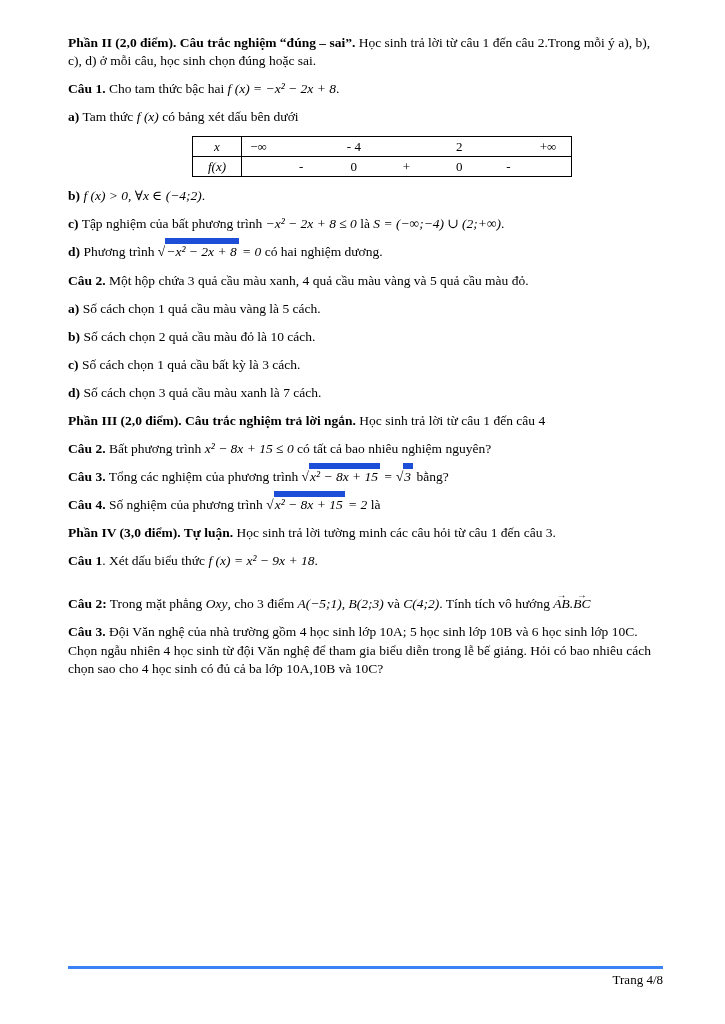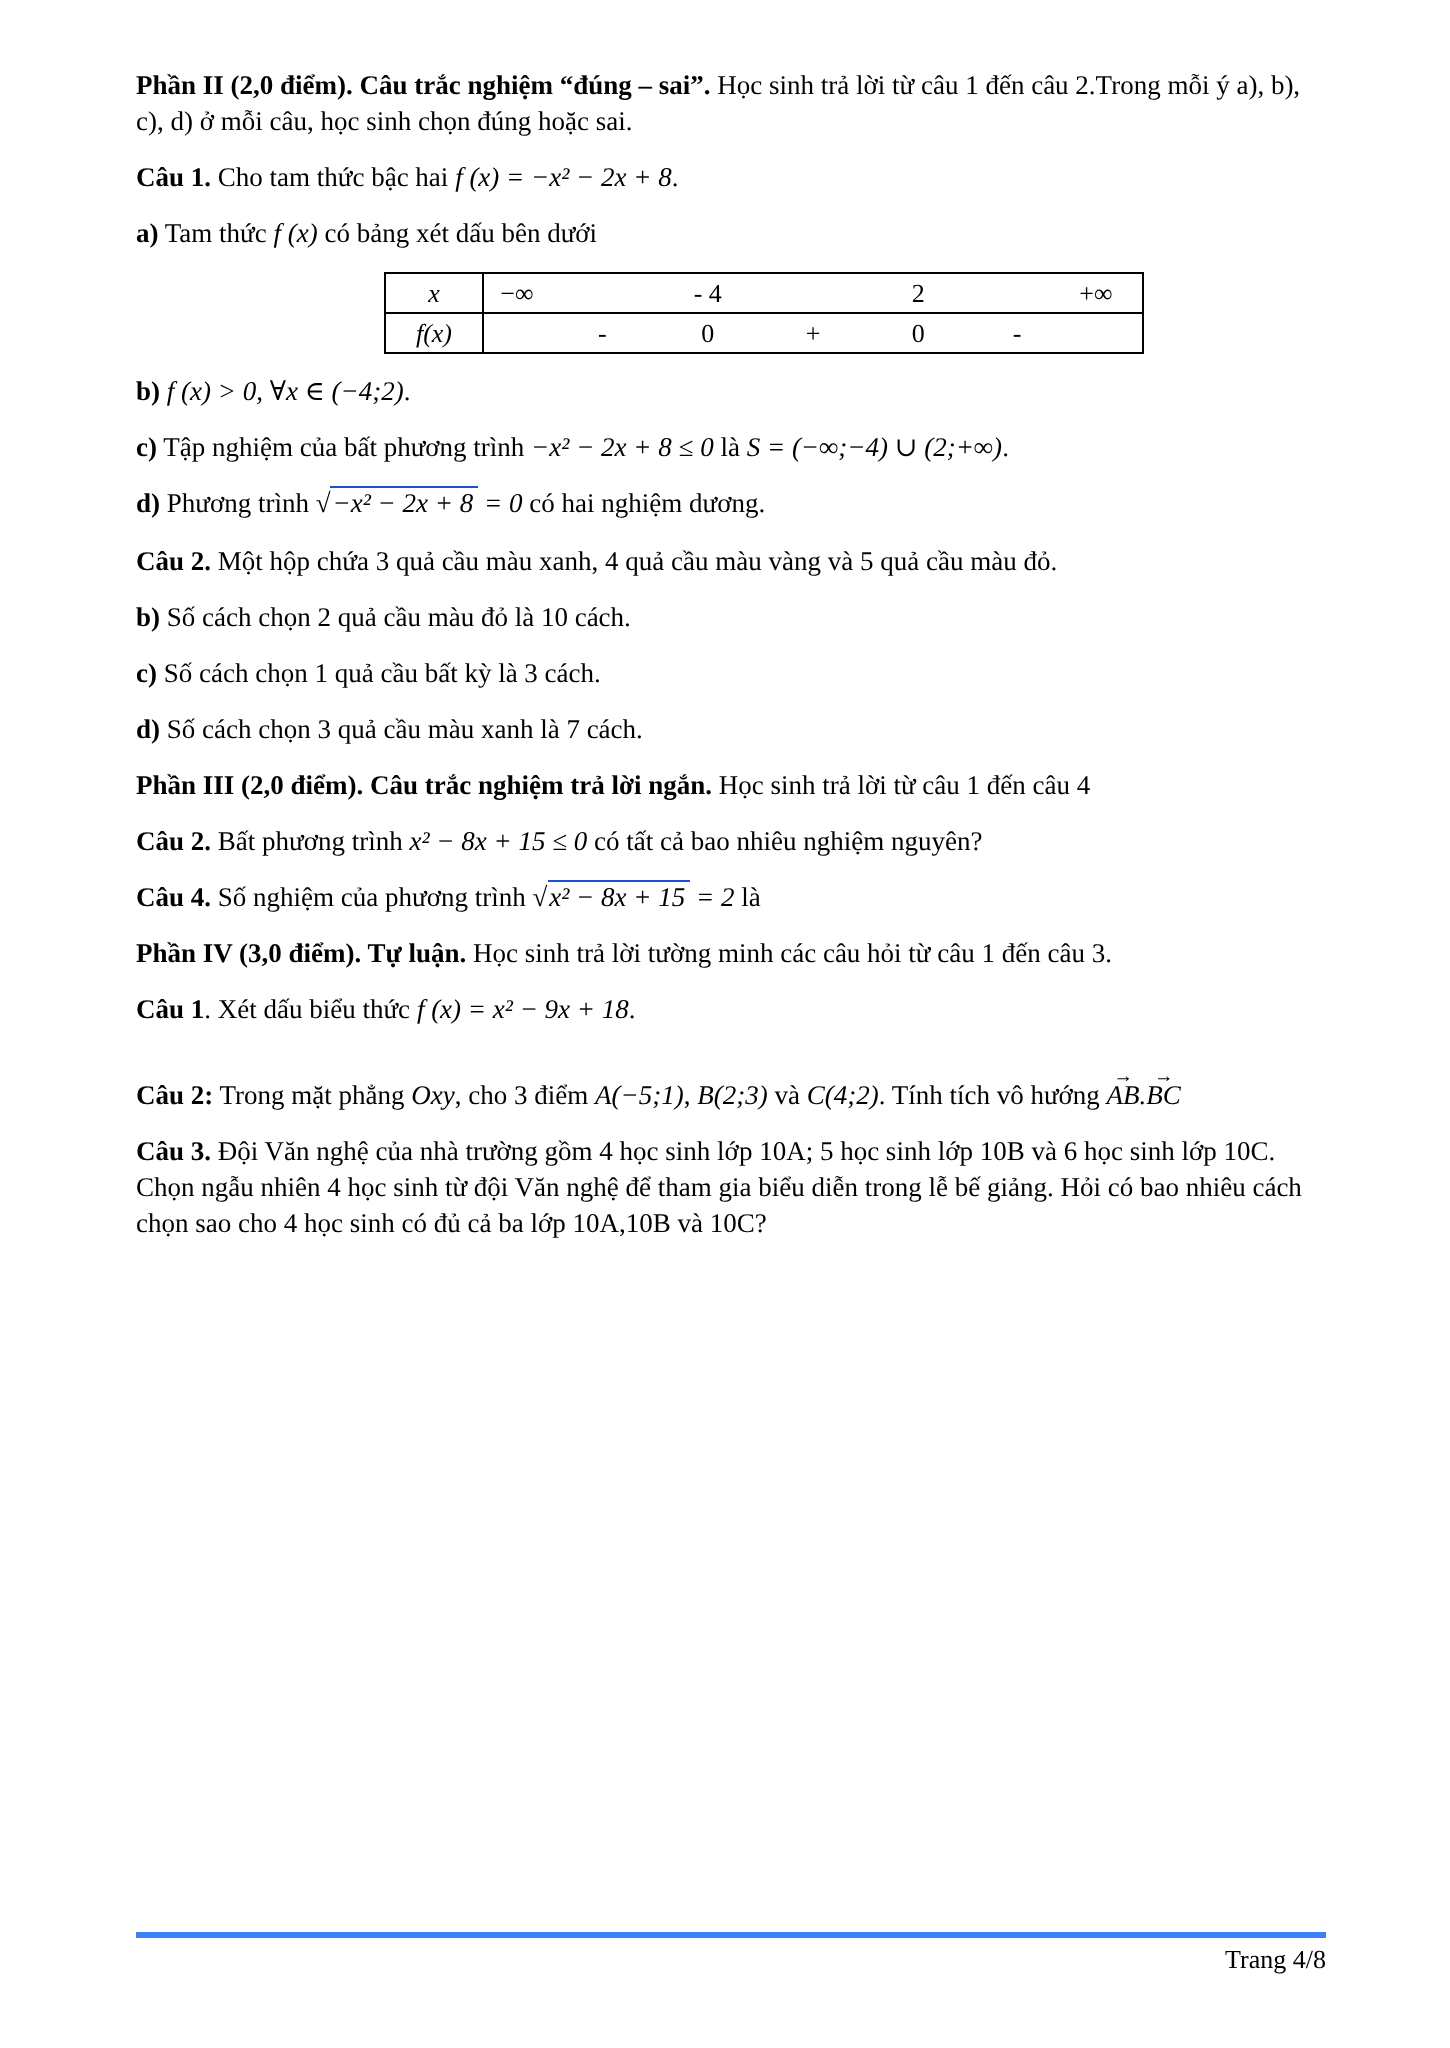--- a/index.html
+++ b/index.html
@@ -10,21 +10,21 @@
   .m{font-style:italic;}
   .bi{font-weight:700;font-style:italic;}
   .ind1{margin-left:57px;}
   .ind2{margin-left:17px;}
   .tight{margin-bottom:3px;}
   .sect{margin-top:8px;}
   .center{text-align:center;}
   
   .sqrt{white-space:nowrap;}
   .radsym{font-style:normal;}
-  .radicand{border-top:1px solid #1d4ed8;font-style:italic;padding:0 2px 0 1px;}
+  .radicand{border-top:6px solid #1d4ed8;font-style:italic;padding:0 2px 0 1px;}
   
   .vec{position:relative;display:inline-block;font-style:italic;margin-top:15px;}
   .vec::after{content:"→";position:absolute;left:0;right:0;top:-0.72em;font-size:0.72em;text-align:center;font-style:normal;}
   
   .sign-table{width:378px;margin:2px 0 10px 124px;border:1px solid #000;font-size:13px;}
   .st-row{display:flex;height:19px;line-height:19px;}
   .st-row1{border-bottom:1px solid #000;}
   .st-label{width:48px;border-right:1px solid #000;text-align:center;flex:0 0 auto;}
   .st-cells{position:relative;flex:1 1 auto;}
   .st-cells span{position:absolute;top:0;transform:translateX(-50%);}
@@ -66,29 +66,31 @@
     </div>
   </div>
 
   <p class="para ind1"><span class="b">b)</span> <span class="m">f (x) &gt; 0, ∀x ∈ (−4;2)</span><span>.</span></p>
 
   <p class="para ind1"><span class="b">c)</span><span> Tập nghiệm của bất phương trình </span><span class="m">−x² − 2x + 8 ≤ 0</span><span> là </span><span class="m">S = (−∞;−4) ∪ (2;+∞)</span><span>.</span></p>
 
   <p class="para ind1"><span class="b">d)</span><span> Phương trình </span><span class="sqrt"><span class="radsym">√</span><span class="radicand">−x² − 2x + 8</span></span><span class="m"> = 0</span><span> có hai nghiệm dương.</span></p>
 
   <p class="para tight"><span class="b">Câu 2.</span><span> Một hộp chứa 3 quả cầu màu xanh, 4 quả cầu màu vàng và 5 quả cầu màu đỏ.</span></p>
+  <p class="para ind2 tight"><span class="b">a)</span><span> Số cách chọn 1 quả cầu màu vàng là 5 cách.</span></p>
   <p class="para ind2 tight"><span class="b">b)</span><span> Số cách chọn 2 quả cầu màu đỏ là 10 cách.</span></p>
   <p class="para ind2 tight"><span class="b">c)</span><span> Số cách chọn 1 quả cầu bất kỳ là 3 cách.</span></p>
   <p class="para ind2"><span class="b">d)</span><span> Số cách chọn 3 quả cầu màu xanh là 7 cách.</span></p>
 
   <p class="para sect"><span class="b">Phần III (2,0 điểm). Câu trắc nghiệm trả lời ngắn.</span><span> Học sinh trả lời từ câu 1 đến câu 4</span></p>
 
 
   <p class="para tight"><span class="b">Câu 2.</span><span> Bất phương trình </span><span class="m">x² − 8x + 15 ≤ 0</span><span> có tất cả bao nhiêu nghiệm nguyên?</span></p>
 
+  <p class="para tight"><span class="b">Câu 3.</span><span> Tổng các nghiệm của phương trình </span><span class="sqrt"><span class="radsym">√</span><span class="radicand">x² − 8x + 15</span></span><span class="m"> = </span><span class="sqrt"><span class="radsym">√</span><span class="radicand">3</span></span><span> bằng?</span></p>
 
   <p class="para"><span class="b">Câu 4.</span><span> Số nghiệm của phương trình </span><span class="sqrt"><span class="radsym">√</span><span class="radicand">x² − 8x + 15</span></span><span class="m"> = 2</span><span> là</span></p>
 
   <p class="para sect tight"><span class="b">Phần IV (3,0 điểm). Tự luận.</span><span> Học sinh trả lời tường minh các câu hỏi từ câu 1 đến câu 3.</span></p>
 
   <p class="para tight"><span class="b">Câu 1</span><span>. Xét dấu biểu thức </span><span class="m">f (x) = x² − 9x + 18</span><span>.</span></p>
 
   <p class="para"><span class="b">Câu 2:</span><span> Trong mặt phẳng </span><span class="m">Oxy</span><span>, cho 3 điểm </span><span class="m">A(−5;1)</span><span>, </span><span class="m">B(2;3)</span><span> và </span><span class="m">C(4;2)</span><span>. Tính tích vô hướng </span><span class="vec">AB</span><span class="m">.</span><span class="vec">BC</span><span></span></p>
 
   <p class="para"><span class="b">Câu 3.</span><span> Đội Văn nghệ của nhà trường gồm 4 học sinh lớp 10A; 5 học sinh lớp 10B và 6 học sinh lớp 10C. Chọn ngẫu nhiên 4 học sinh từ đội Văn nghệ để tham gia biểu diễn trong lễ bế giảng. Hỏi có bao nhiêu cách chọn sao cho 4 học sinh có đủ cả ba lớp 10A,10B và 10C?</span></p>

